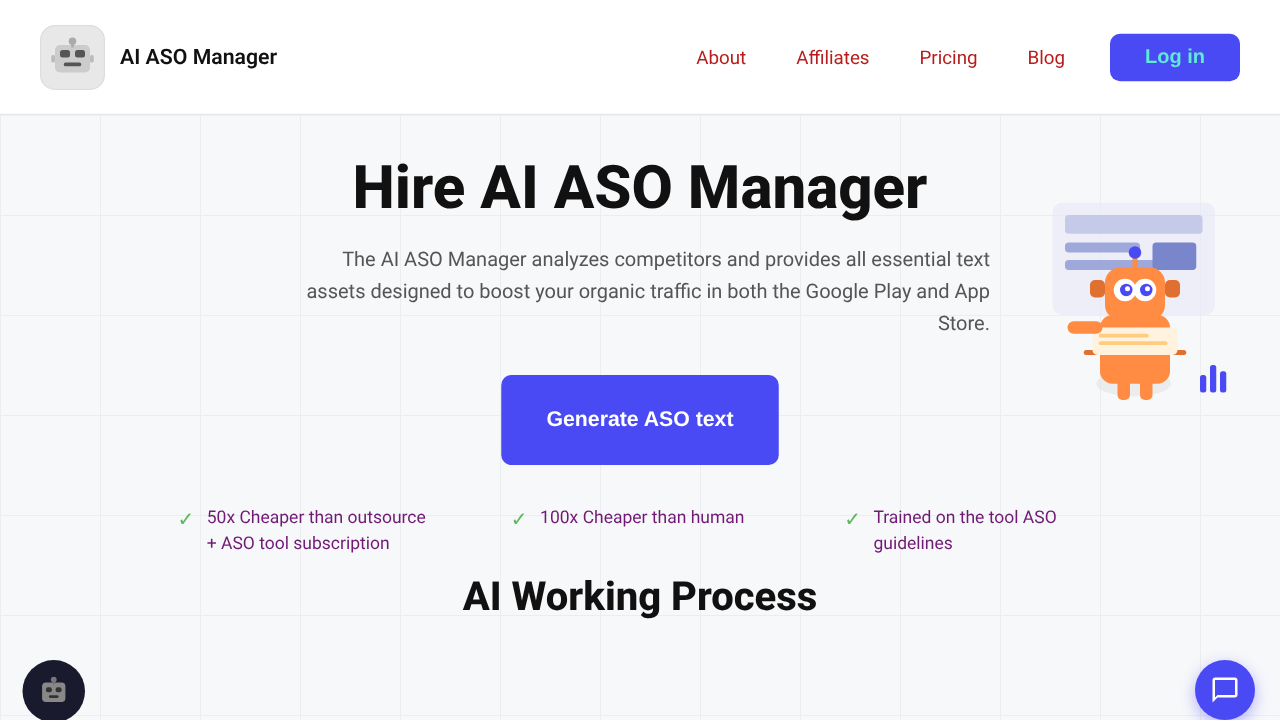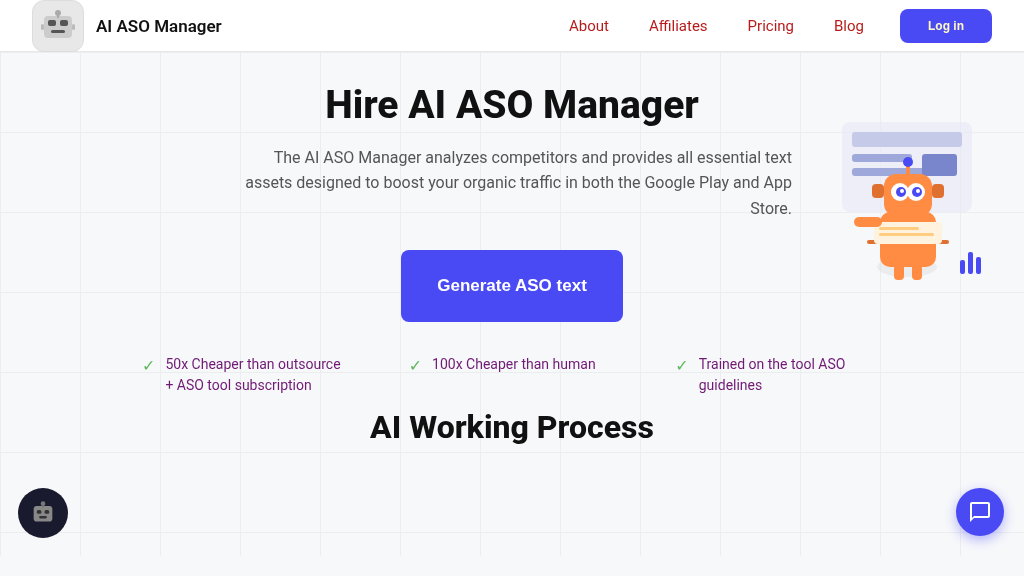--- a/index.html
+++ b/index.html
@@ -9,21 +9,21 @@
       width: 1024px;
       height: 576px;
       overflow: hidden;
       position: relative;
     }
 
     
     header {
       background: #fff;
       border-bottom: 1px solid #e8e8e8;
-      height: 52px;
+      height: 92px;
       display: flex;
       align-items: center;
       justify-content: space-between;
       padding: 0 32px;
       position: relative;
       z-index: 10;
     }
 
     .logo-area {
       display: flex;
@@ -64,22 +64,22 @@
       font-size: 15px;
       color: #b91c1c;
       text-decoration: none;
       padding: 8px 16px;
       border-radius: 6px;
       cursor: pointer;
     }
 
     .login-btn {
       background: #4a4af4;
-      color: #fef9c3;
-      font-size: 12px;
+      color: #5eead4;
+      font-size: 16px;
       font-weight: 600;
       padding: 10px 28px;
       border-radius: 8px;
       border: none;
       cursor: pointer;
       margin-left: 12px;
     }
 
     
     main {
@@ -105,21 +105,21 @@
       z-index: 2;
       display: flex;
       flex-direction: column;
       align-items: center;
       padding-top: 32px;
       padding-left: 80px;
       padding-right: 80px;
     }
 
     .hero-title {
-      font-size: 39px;
+      font-size: 48px;
       font-weight: 800;
       color: #111;
       text-align: center;
       line-height: 1.1;
       margin-bottom: 18px;
     }
 
     .hero-subtitle {
       font-size: 16px;
       color: #555;

